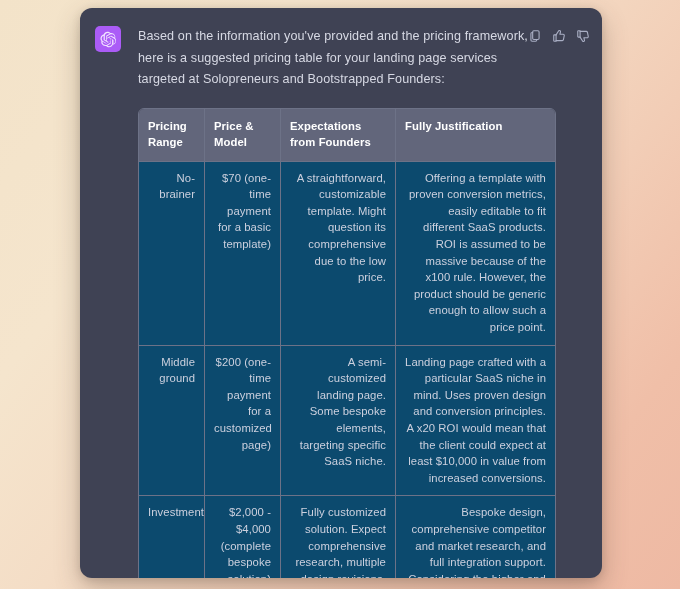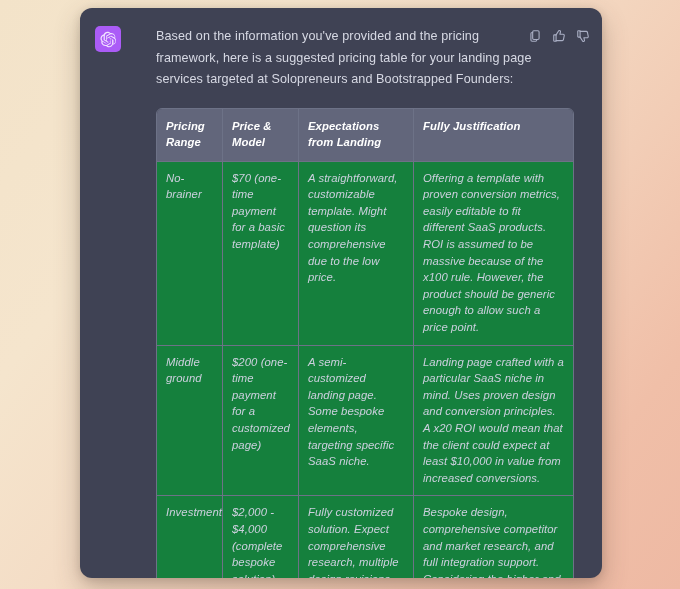--- a/index.html
+++ b/index.html
@@ -31,21 +31,21 @@
     height: 570px;
     background: #3f4254;
     border-radius: 12px;
     box-shadow: 0 10px 26px rgba(80,60,50,0.30),
                 0 2px 8px rgba(80,60,50,0.18);
     overflow: hidden;
   }
 
   .message {
     position: relative;
-    padding: 18px 16px 16px 24px;
+    padding: 18px 16px 16px 6px;
     height: 100%;
   }
 
   
   .avatar {
     position: absolute;
     left: 15px;
     top: 18px;
     width: 26px;
     height: 26px;
@@ -107,36 +107,36 @@
 
   th, td {
     text-align: left;
     vertical-align: top;
     padding: 8px 9px 9px 9px;
     font-size: 11.3px;
     line-height: 16.6px;
     letter-spacing: 0.08px;
     border-right: 1px solid #6d7287;
     border-bottom: 1px solid #6d7287;
-    font-style: italic;
   }
   th:last-child, td:last-child { border-right: none; }
   tbody tr:last-child td { border-bottom: none; }
 
   thead th {
     background: #62667b;
     color: #ffffff;
     font-weight: bold;
     padding-top: 9px;
     padding-bottom: 10px;
   }
 
   tbody td {
-    background: #15803d;
+    background: #0c4a6e;
     color: #ccd0de;
+    text-align: right;
   }
 
   col.c1 { width: 66px; }
   col.c2 { width: 76px; }
   col.c3 { width: 115px; }
   col.c4 { width: 159px; }
 </style>
 </head>
 <body>
 
@@ -179,21 +179,21 @@
           <colgroup>
             <col class="c1">
               <col class="c2">
               <col class="c3">
               <col class="c4">
           </colgroup>
           <thead>
             <tr>
               <th>Pricing Range</th>
               <th>Price &amp; Model</th>
-              <th>Expectations from Landing</th>
+              <th>Expectations from Founders</th>
               <th>Fully Justification</th>
             </tr>
           </thead>
           <tbody>
             <tr>
               <td>No-brainer</td>
               <td>$70 (one-time payment for a basic template)</td>
               <td>A straightforward, customizable template. Might question its comprehensive due to the low price.</td>
               <td>Offering a template with proven conversion metrics, easily editable to fit different SaaS products. ROI is assumed to be massive because of the x100 rule. However, the product should be generic enough to allow such a price point.</td>
             </tr>

